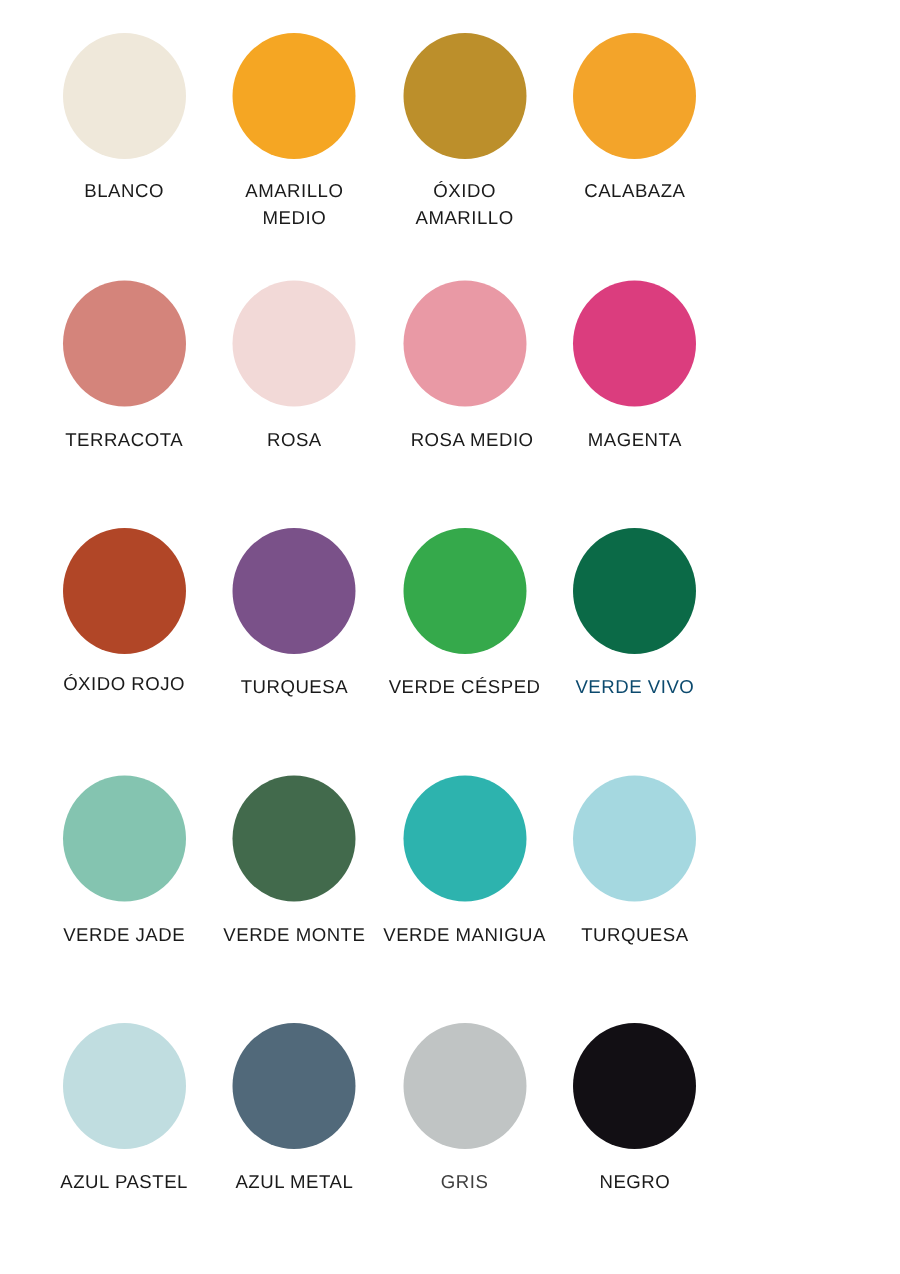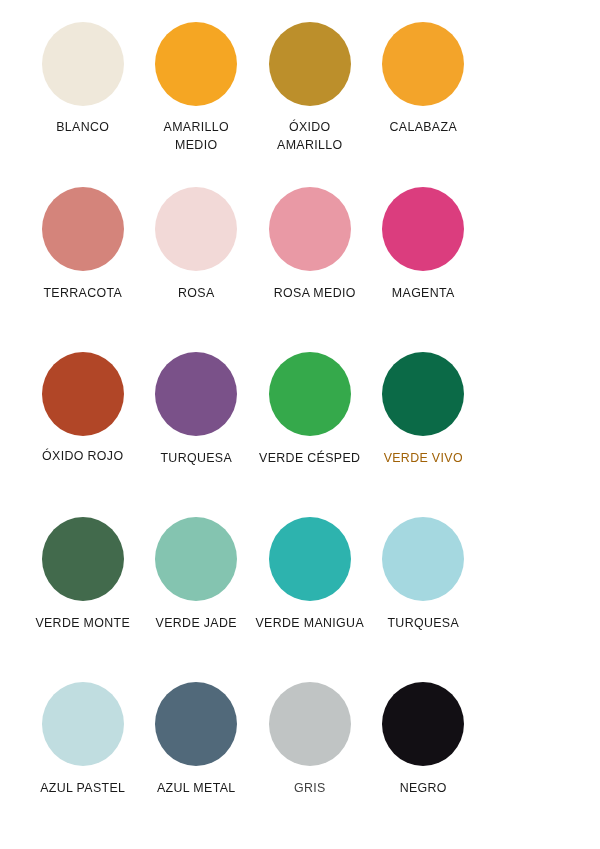--- a/index.html
+++ b/index.html
@@ -105,32 +105,32 @@
     <div class="swatch-cell">
       <div class="swatch-disc" style="background: rgb(122, 81, 137);"></div>
       <div class="swatch-label" style="color: rgb(26, 26, 26);">TURQUESA</div>
     </div>
     <div class="swatch-cell">
       <div class="swatch-disc" style="background: rgb(53, 169, 75);"></div>
       <div class="swatch-label" style="color: rgb(26, 26, 26);">VERDE CÉSPED</div>
     </div>
     <div class="swatch-cell">
       <div class="swatch-disc" style="background: rgb(11, 106, 71);"></div>
-      <div class="swatch-label" style="color: #a16207;">VERDE VIVO</div>
+      <div class="swatch-label" style="color: #0c4a6e;">VERDE VIVO</div>
     </div>
   </div>
 
   <div class="swatch-row row-4">
     <div class="swatch-cell">
+      <div class="swatch-disc" style="background: rgb(132, 196, 176);"></div>
+      <div class="swatch-label" style="color: rgb(26, 26, 26);">VERDE JADE</div>
+    </div>
+    <div class="swatch-cell">
       <div class="swatch-disc" style="background: rgb(66, 106, 76);"></div>
       <div class="swatch-label" style="color: rgb(26, 26, 26);">VERDE MONTE</div>
-    </div>
-    <div class="swatch-cell">
-      <div class="swatch-disc" style="background: rgb(132, 196, 176);"></div>
-      <div class="swatch-label" style="color: rgb(26, 26, 26);">VERDE JADE</div>
     </div>
     <div class="swatch-cell">
       <div class="swatch-disc" style="background: rgb(45, 179, 174);"></div>
       <div class="swatch-label" style="color: rgb(26, 26, 26);">VERDE MANIGUA</div>
     </div>
     <div class="swatch-cell">
       <div class="swatch-disc" style="background: rgb(165, 216, 224);"></div>
       <div class="swatch-label" style="color: rgb(26, 26, 26);">TURQUESA</div>
     </div>
   </div>

